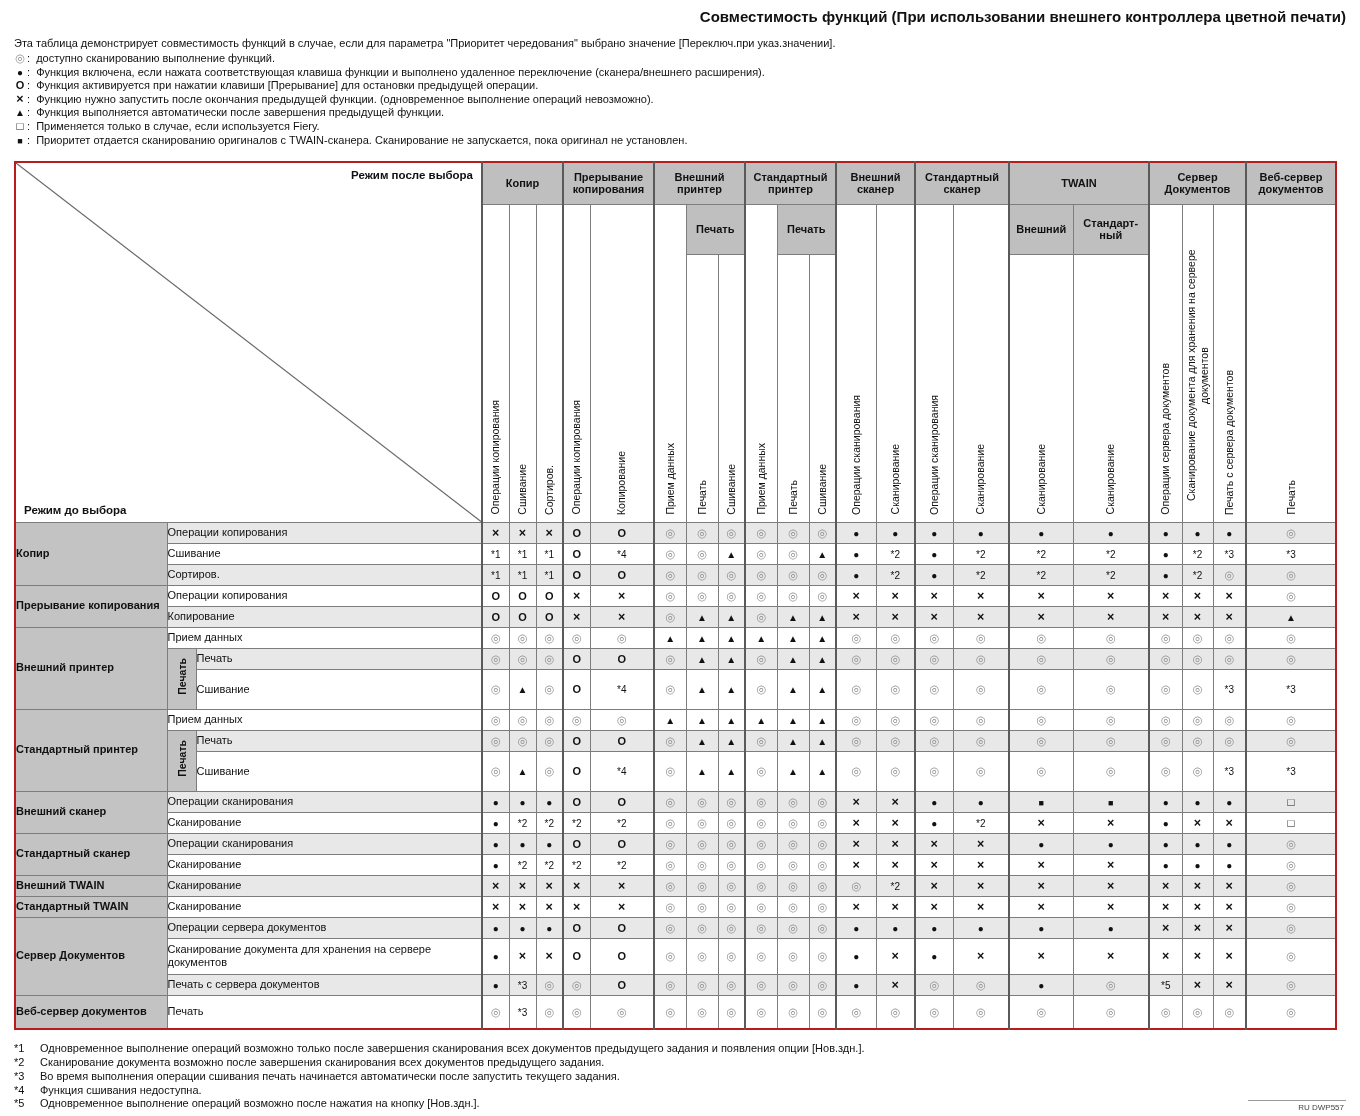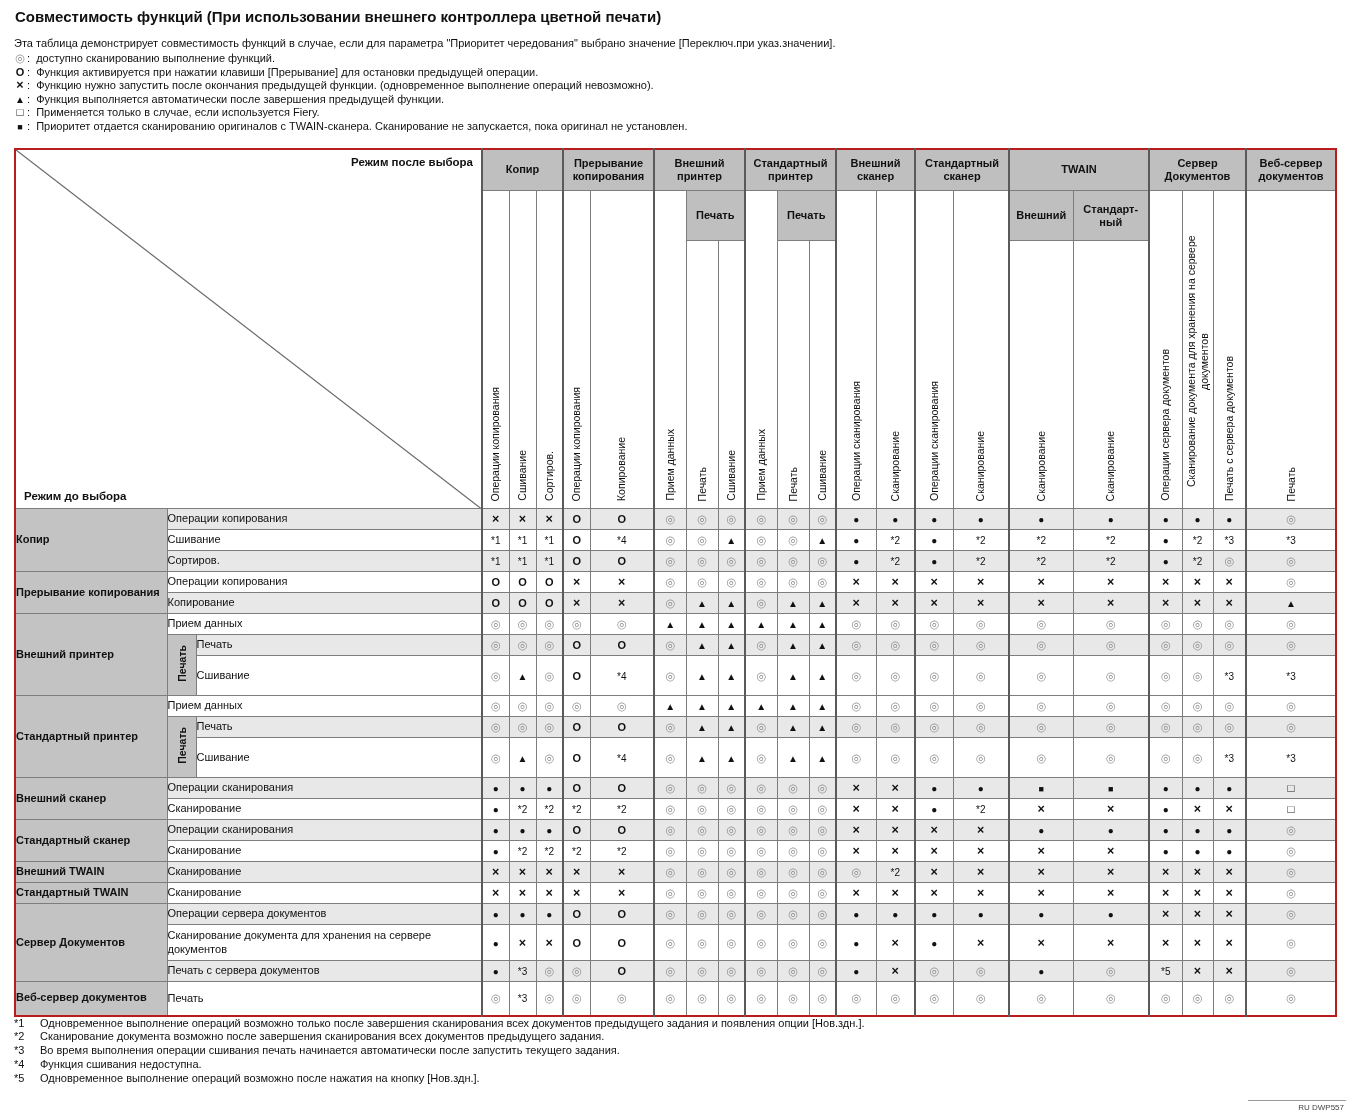--- a/index.html
+++ b/index.html
@@ -1,20 +1,20 @@
 <!DOCTYPE html>
 <html><head>
 <meta charset="utf-8">
 <style>
   *{box-sizing:border-box;}
   html,body{margin:0;padding:0;}
   body{width:1360px;height:1116px;background:#fff;color:#111;
        font-family:"Liberation Sans",sans-serif;position:relative;overflow:hidden;}
   .page{padding:6px 14px 0 14px;}
-  h1{font-size:15px;margin:2px 0 7px 1px;}
+  h1{font-size:15px;margin:2px 0 7px 16px;text-align:right;}
   .intro{font-size:11px;margin:12px 0 3px 0;}
   ul.legend{list-style:none;margin:0 0 13px 0;padding:0;font-size:11px;line-height:13.6px;}
   .lsym{display:inline-block;min-width:12px;text-align:center;}
   .lcolon{padding:0 3px 0 1px;}
   table#matrix{border-collapse:collapse;table-layout:fixed;border:2px solid #b91c1c;}
   #matrix td,#matrix th{border:1px solid #7d7d7d;padding:0;overflow:hidden;}
   tr.grow{height:42px;}
   tr.subrow{height:50px;}
   tr.vrow{height:268px;}
   #matrix tbody tr{height:21px;}
@@ -43,33 +43,34 @@
   .gb{border-left-width:2px !important;border-left-color:#5a5a5a !important;}
   tr.rb>td,tr.rb>th{border-top-width:2px;border-top-color:#5a5a5a;}
   .sym-cc{color:#8c8c8c;font-size:11.5px;}
   .sym-f{font-size:10px;}
   .sym-o{font-weight:bold;font-size:11px;}
   .sym-t{font-size:10px;}
   .sym-x{font-weight:bold;font-size:12.5px;}
   .sym-sq{font-weight:bold;font-size:11.5px;}
   .sym-fsq{font-size:9px;}
   .sym-s1,.sym-s2,.sym-s3,.sym-s4,.sym-s5{font-size:10px;}
-  .footnotes{margin:0 0 0 0;padding:0;list-style:none;font-size:11px;line-height:13.8px;}
+  .footnotes{margin:12px 0 0 0;padding:0;list-style:none;font-size:11px;line-height:13.8px;}
   .fn-num{display:inline-block;width:26px;}
   .pagecode{position:absolute;right:14px;bottom:4px;font-size:8px;color:#444;
       border-top:1px solid #999;padding:2px 2px 0 50px;}
 </style>
 </head>
 <body>
 
 <div class="page">
   <h1>Совместимость функций (При использовании внешнего контроллера цветной печати)</h1>
   <p class="intro">Эта таблица демонстрирует совместимость функций в случае, если для параметра "Приоритет чередования" выбрано значение [Переключ.при указ.значении].</p>
   <ul class="legend" id="legend">
       <li><span class="lsym sym-cc">◎</span><span class="lcolon">: </span><span>доступно сканированию выполнение функций.</span></li>
+      <li><span class="lsym sym-f">●</span><span class="lcolon">: </span><span>Функция включена, если нажата соответствующая клавиша функции и выполнено удаленное переключение (сканера/внешнего расширения).</span></li>
       <li><span class="lsym sym-o">O</span><span class="lcolon">: </span><span>Функция активируется при нажатии клавиши [Прерывание] для остановки предыдущей операции.</span></li>
       <li><span class="lsym sym-x">×</span><span class="lcolon">: </span><span>Функцию нужно запустить после окончания предыдущей функции. (одновременное выполнение операций невозможно).</span></li>
       <li><span class="lsym sym-t">▲</span><span class="lcolon">: </span><span>Функция выполняется автоматически после завершения предыдущей функции.</span></li>
       <li><span class="lsym sym-sq">□</span><span class="lcolon">: </span><span>Применяется только в случае, если используется Fiery.</span></li>
       <li><span class="lsym sym-fsq">■</span><span class="lcolon">: </span><span>Приоритет отдается сканированию оригиналов с TWAIN-сканера. Сканирование не запускается, пока оригинал не установлен.</span></li>
     </ul>
   <table id="matrix">
       <colgroup>
         <col style="width: 152px;">
         <col style="width: 29px;">

